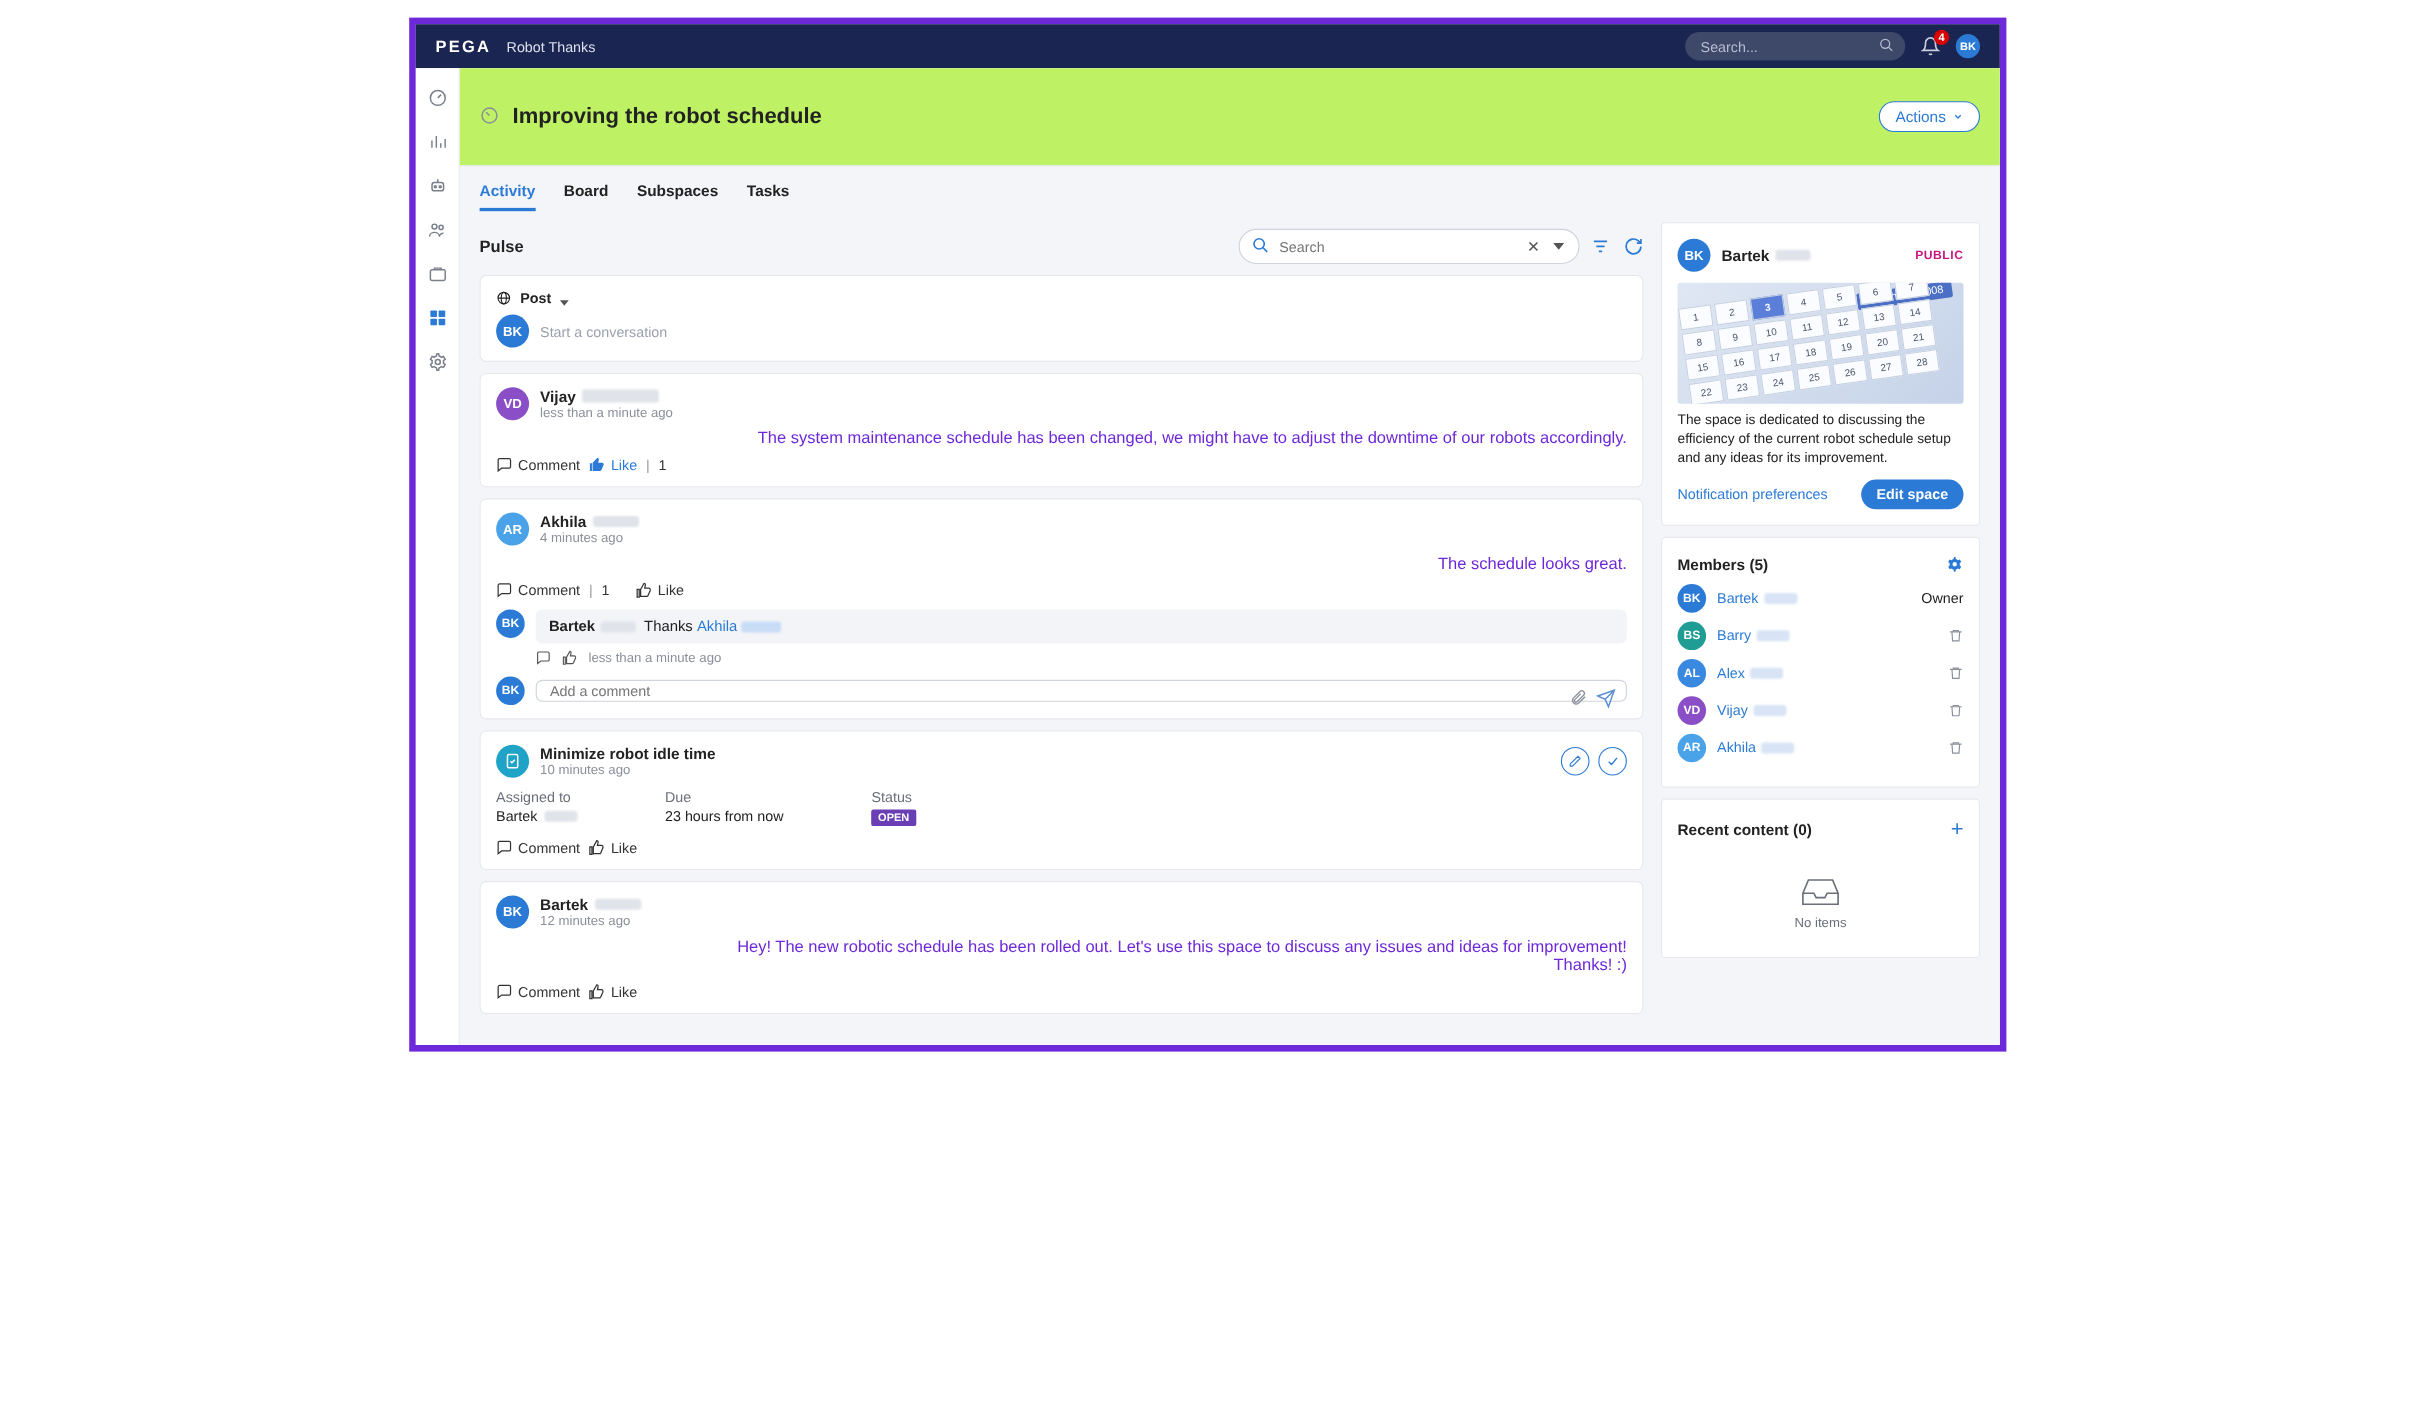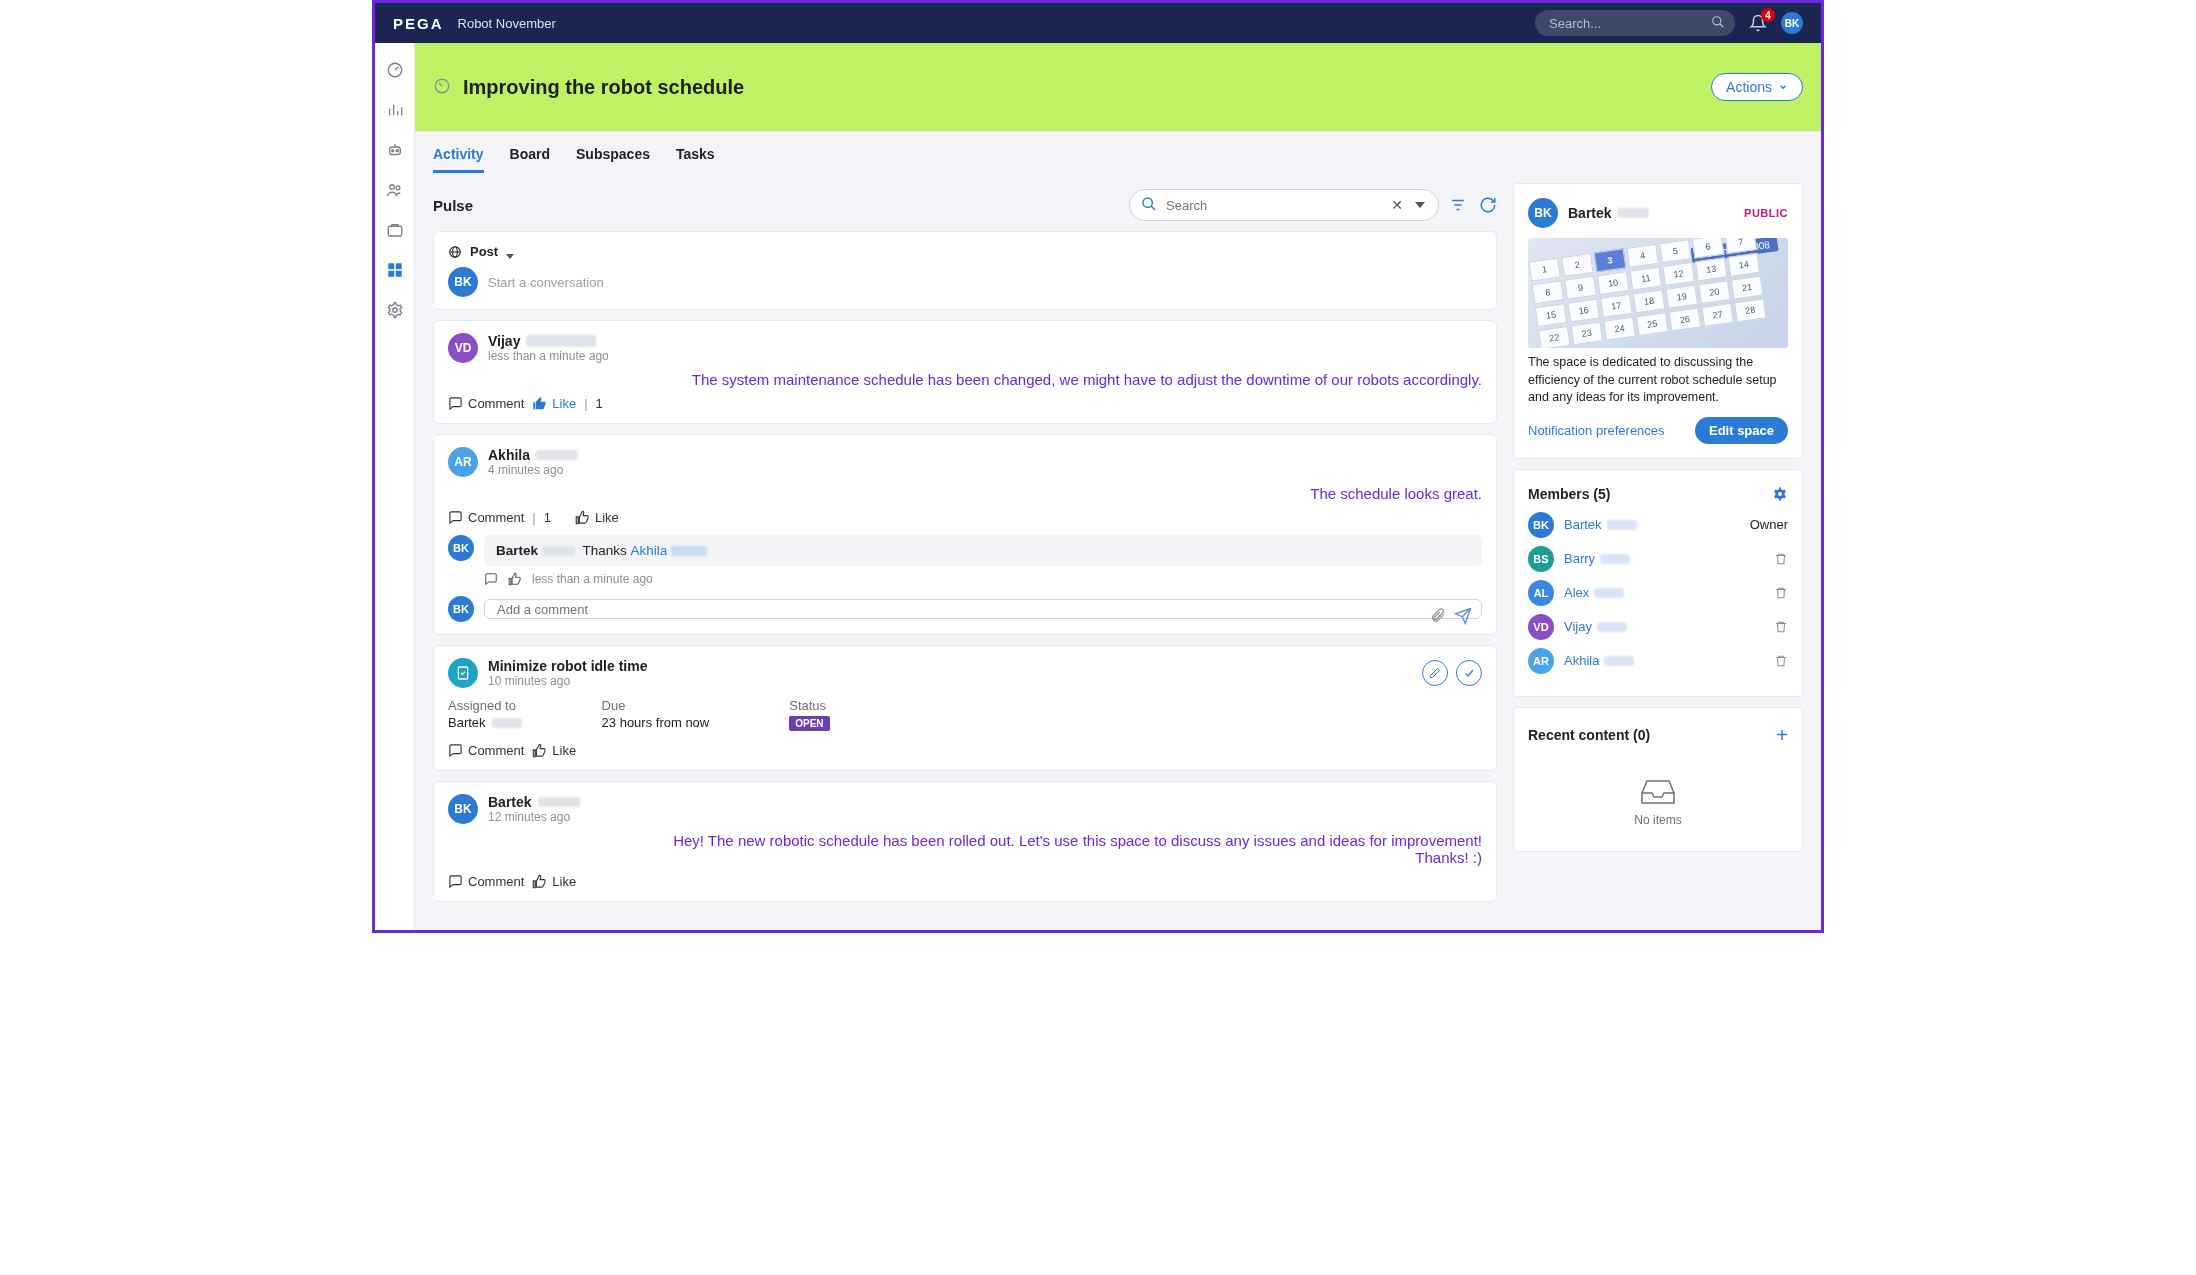--- a/index.html
+++ b/index.html
@@ -1,17 +1,17 @@
 <!DOCTYPE html>
 <html><head>
 <meta charset="utf-8">
 <style>
   * { box-sizing: border-box; margin: 0; padding: 0; }
   body { font-family: -apple-system, BlinkMacSystemFont, "Segoe UI", Arial, sans-serif; background: #fff; color: #222; font-size: 14px; }
-  .app { width: 1452px; margin: 0 auto; border: 3px solid #6d28d9; background:#fff; }
+  .app { width: 1452px; margin: 16px auto; border: 6px solid #6d28d9; background:#fff; }
   
   .topbar { background: #1a2551; height: 40px; display:flex; align-items:center; padding: 0 18px; color:#fff; }
   .topbar .brand { font-weight: 700; letter-spacing: 2px; font-size: 15px; margin-right: 14px; }
   .topbar .appname { font-size: 13px; color: #dce0ec;}
   .topbar .spacer { flex:1; }
   .topbar .search-wrap { position: relative; width: 200px; }
   .topbar .search-input { width:100%; height:26px; border:none; border-radius: 13px; background:#3e4869; color:#c4b5fd; padding: 0 30px 0 14px; font-size:13px; outline:none; }
   .topbar .search-input::placeholder { color:#b7bdd0; }
   .topbar .search-icon { position:absolute; right:10px; top:5px; color:#b7bdd0; }
   .bell-wrap { position:relative; margin: 0 14px; color:#c9cee0; cursor:pointer; }
@@ -113,21 +113,21 @@
   .inbox-ic { width:36px; height:28px; margin:10px auto 8px; color:#6a6f7a;}
   svg { display:block; }
 </style>
 </head>
 <body>
 
 <div class="app">
 
   <div class="topbar">
     <span class="brand">PEGA</span>
-    <span class="appname">Robot November</span>
+    <span class="appname">Robot Thanks</span>
     <span class="spacer"></span>
     <div class="search-wrap">
       <input class="search-input" placeholder="Search..." style="">
       <span class="search-icon">
         <svg width="14" height="14" viewBox="0 0 24 24" fill="none" stroke="currentColor" stroke-width="2">
             <circle cx="10" cy="10" r="7"></circle>
             <line x1="21" y1="21" x2="15" y2="15"></line>
           </svg>
       </span>
     </div>

